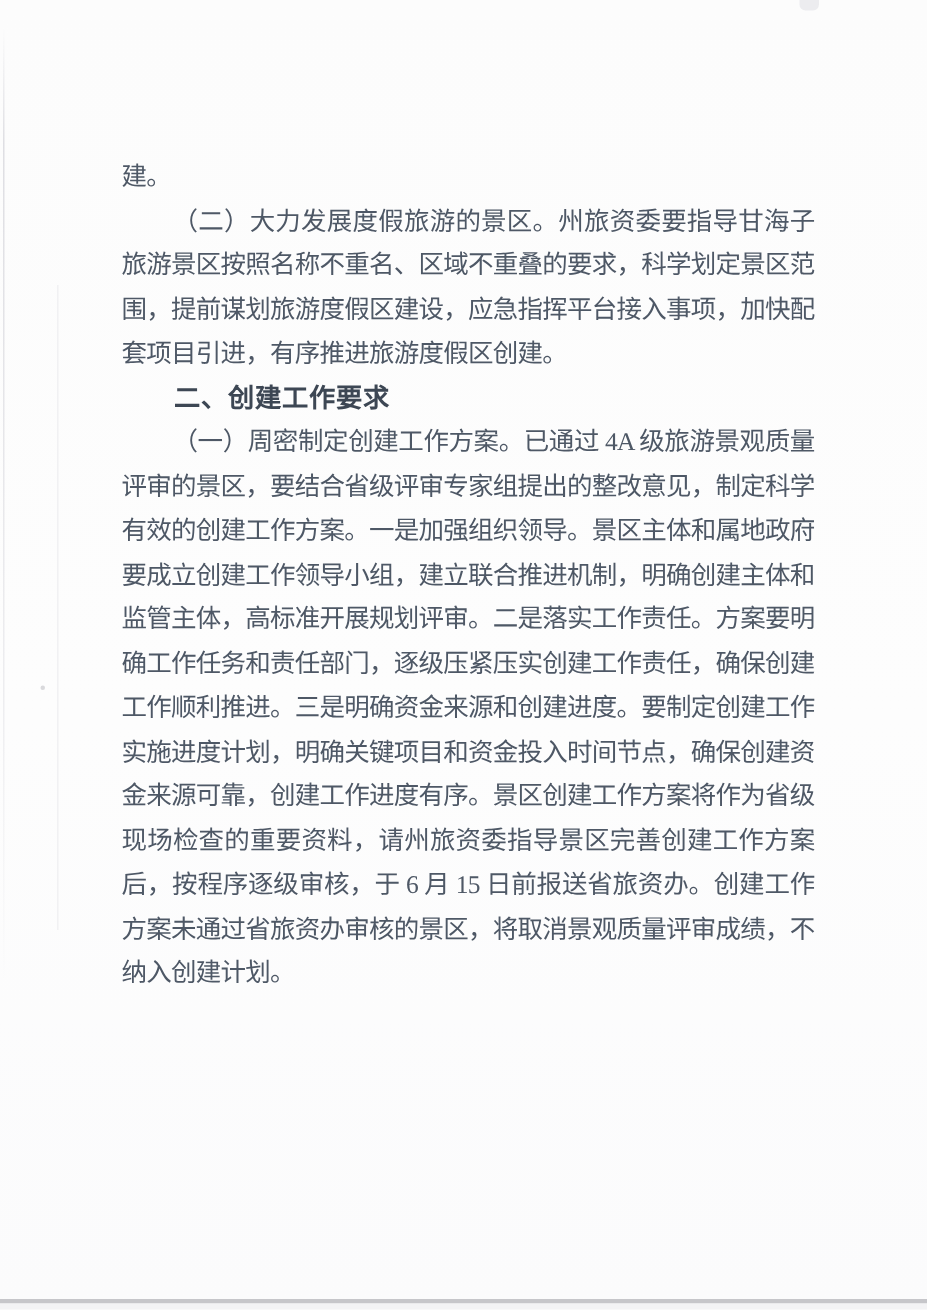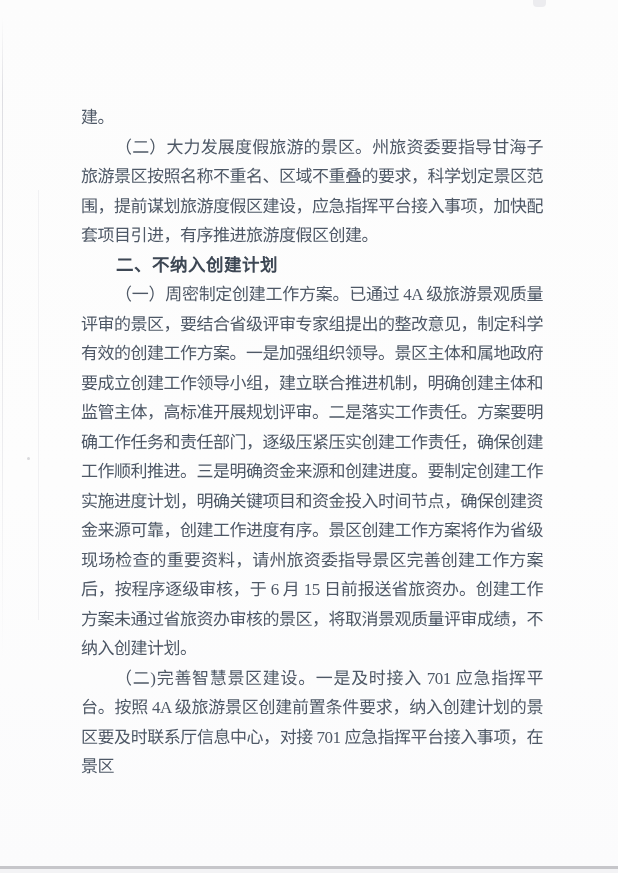--- a/index.html
+++ b/index.html
@@ -113,21 +113,20 @@
 <div class="page">
 
   <div class="left-edge-line"></div>
   <div class="left-edge-line-2"></div>
   <div class="top-smudge"></div>
   <div class="dot-artifact"></div>
 
   <div class="textblock">
     <p class="cont">建。</p>
     <p class="para">（二）大力发展度假旅游的景区。州旅资委要指导甘海子旅游景区按照名称不重名、区域不重叠的要求，科学划定景区范围，提前谋划旅游度假区建设，应急指挥平台接入事项，加快配套项目引进，有序推进旅游度假区创建。</p>
-    <h2 class="heading">二、不纳入创建计划</h2>
+    <h2 class="heading">二、创建工作要求</h2>
     <p class="para">（一）周密制定创建工作方案。已通过 4A 级旅游景观质量评审的景区，要结合省级评审专家组提出的整改意见，制定科学有效的创建工作方案。一是加强组织领导。景区主体和属地政府要成立创建工作领导小组，建立联合推进机制，明确创建主体和监管主体，高标准开展规划评审。二是落实工作责任。方案要明确工作任务和责任部门，逐级压紧压实创建工作责任，确保创建工作顺利推进。三是明确资金来源和创建进度。要制定创建工作实施进度计划，明确关键项目和资金投入时间节点，确保创建资金来源可靠，创建工作进度有序。景区创建工作方案将作为省级现场检查的重要资料，请州旅资委指导景区完善创建工作方案后，按程序逐级审核，于 6 月 15 日前报送省旅资办。创建工作方案未通过省旅资办审核的景区，将取消景观质量评审成绩，不纳入创建计划。</p>
-    <p class="para">（二)完善智慧景区建设。一是及时接入 701 应急指挥平台。按照 4A 级旅游景区创建前置条件要求，纳入创建计划的景区要及时联系厅信息中心，对接 701 应急指挥平台接入事项，在景区</p>
   </div>
 
   <div class="bottom-edge-line"></div>
   <div class="bottom-strip"></div>
 
 </div>
 
 </body></html>

